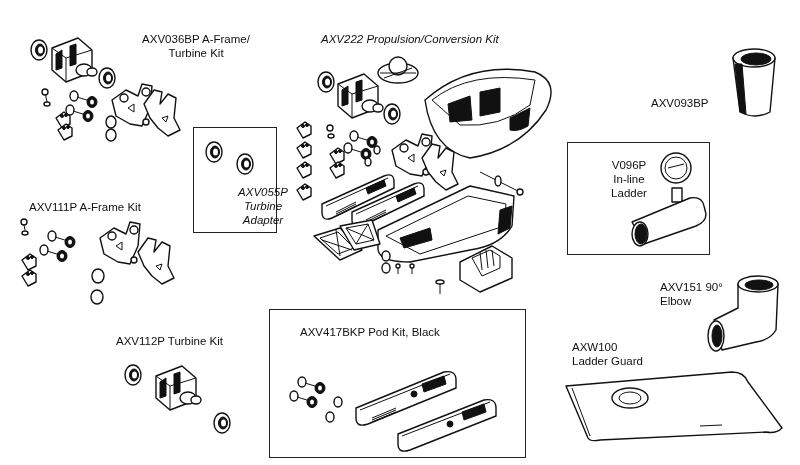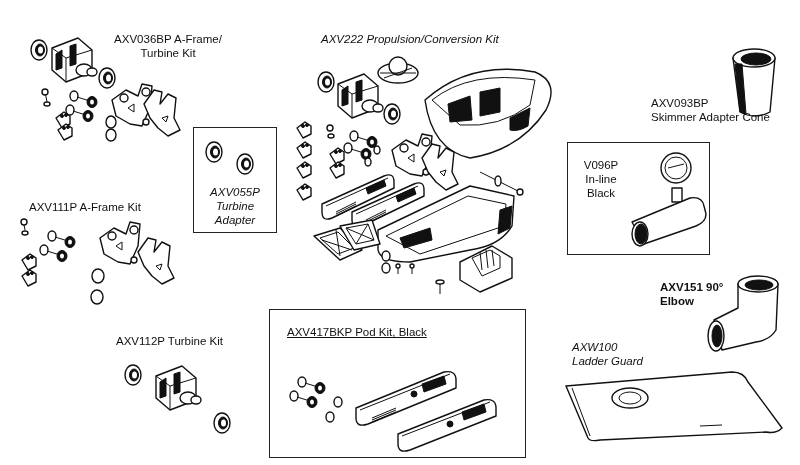--- a/index.html
+++ b/index.html
@@ -1,19 +1,19 @@
 <!DOCTYPE html>
 <html><head>
 <meta charset="utf-8">
 <style>
   html, body { margin: 0; padding: 0; background: #ffffff; }
   body { width: 800px; height: 465px; position: relative; overflow: hidden;
          font-family: "Liberation Sans", sans-serif; color: #111; }
   .label { position: absolute; font-size: 11.5px; line-height: 14px; color: #111; white-space: nowrap; }
-  .center { text-align: center; }
+  .center { text-align: center; margin-left: 28px; }
   .box { position: absolute; border: 1px solid #222; background: #fff; }
   .art { position: absolute; left: 0; top: 0; }
   svg .ln { fill: #fff; stroke: #111; stroke-width: 1.4; stroke-linejoin: round; stroke-linecap: round; }
   svg .dk { fill: #111; stroke: #111; stroke-width: 1; }
   svg .th { fill: none; stroke: #111; stroke-width: 1; }
 </style>
 </head>
 <body>
 
 <svg class="art" width="800" height="465" viewBox="0 0 800 465">
@@ -269,48 +269,47 @@
   <div>AXV036BP A-Frame/</div>
   <div>Turbine Kit</div>
 </div>
 
 <div class="label" style="left:321px;top:32px;font-style:italic;">
   <div>AXV222 Propulsion/Conversion Kit</div>
 </div>
 
 <div class="label" style="left:651px;top:96px;">
   <div>AXV093BP</div>
-  <div>Skimmer Adapter Cone</div>
 </div>
 
 <div class="label center" style="left:194px;top:185px;width:82px;font-style:italic;">
   <div>AXV055P</div>
   <div>Turbine</div>
   <div>Adapter</div>
 </div>
 
 <div class="label center" style="left:578px;top:158px;width:46px;">
   <div>V096P</div>
   <div>In-line</div>
-  <div>Black</div>
+  <div>Ladder</div>
 </div>
 
 <div class="label" style="left:29px;top:200px;">
   <div>AXV111P A-Frame Kit</div>
 </div>
 
-<div class="label" style="left:660px;top:280px;font-weight:bold;">
+<div class="label" style="left:660px;top:280px;">
   <div>AXV151 90°</div>
   <div>Elbow</div>
 </div>
 
 <div class="label" style="left:116px;top:334px;">
   <div>AXV112P Turbine Kit</div>
 </div>
 
-<div class="label" style="left:287px;top:325px;text-decoration:underline;">
+<div class="label" style="left:300px;top:325px;">
   <div>AXV417BKP Pod Kit, Black</div>
 </div>
 
-<div class="label" style="left:572px;top:340px;font-style:italic;">
+<div class="label" style="left:572px;top:340px;">
   <div>AXW100</div>
   <div>Ladder Guard</div>
 </div>
 
 </body></html>

